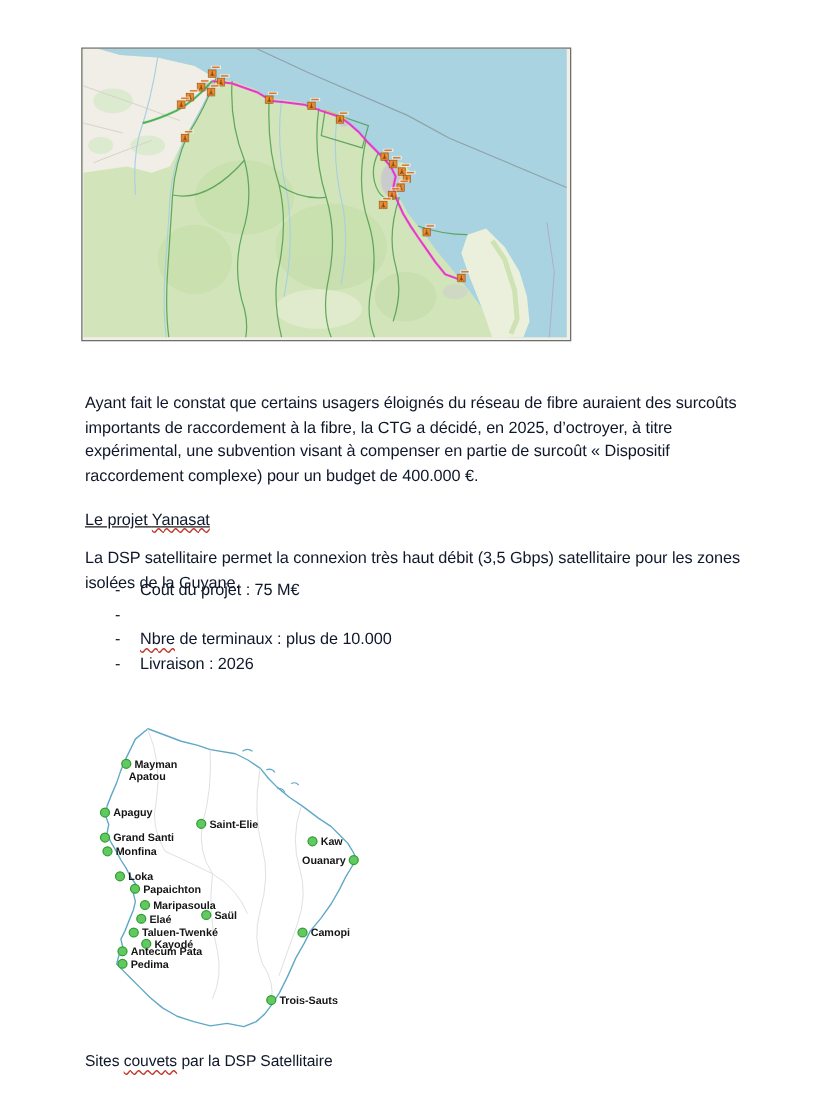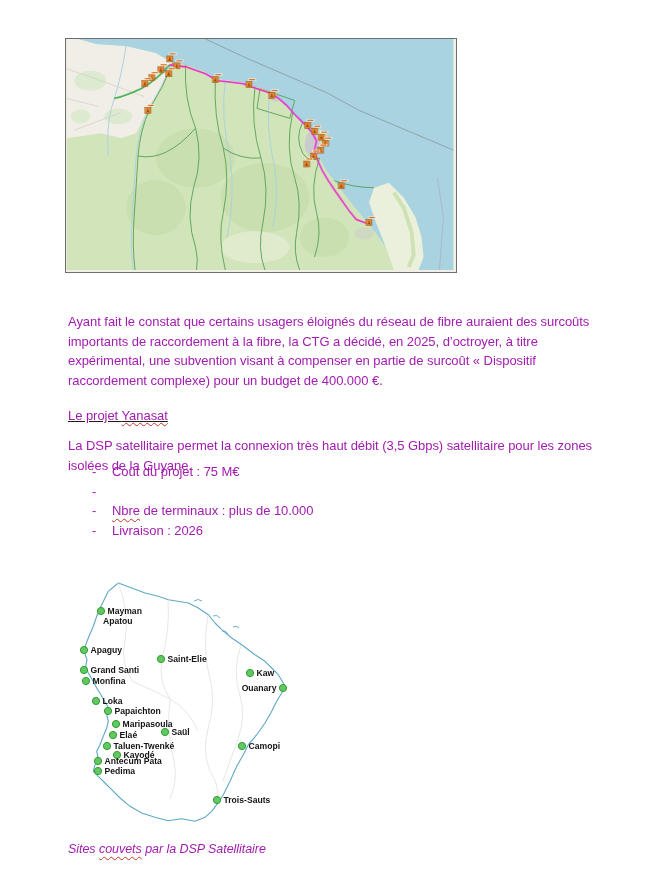--- a/index.html
+++ b/index.html
@@ -1,31 +1,31 @@
 <!DOCTYPE html>
 <html><head>
 <meta charset="utf-8">
 <style>
   html,body{margin:0;padding:0;background:#fff;}
   .page{position:relative;width:670px;height:890px;background:#ffffff;overflow:hidden;
-        font-family:"Liberation Sans",sans-serif;color:#a21caf;}
+        font-family:"Liberation Sans",sans-serif;color:#0f172a;}
   .figure{position:absolute;}
   .map1-frame{left:65px;top:38px;width:390px;height:233px;border:1px solid #6e6e6e;background:#f2efe9;}
   .map2-frame{left:70px;top:571px;width:250px;height:272px;}
   .textblock{position:absolute;left:68px;width:545px;font-size:13px;line-height:19.5px;letter-spacing:-0.05px;}
   .p1{top:299px;}
   .h1{top:393px;font-size:13px;}
   .h1 .u{text-decoration:underline;text-decoration-color:#1c1c1c;text-align:center;}
   .p2{top:423px;}
   .bullets{top:462px;}
   .bullet-row{display:flex;}
   .bullet-dash{width:20px;padding-left:24px;flex:none;}
   .sq{text-decoration:underline wavy #c0392b 1px;text-underline-offset:3px;}
   .sq2{text-decoration:underline wavy #c0392b 1px;text-underline-offset:2px;}
-  .caption{top:827px;font-style:italic;font-size:12.5px;}
+  .caption{top:827px;font-size:12.5px;}
   svg{display:block;}
   .site-label{font-family:"Liberation Sans",sans-serif;font-weight:bold;font-size:8.6px;fill:#141414;}
 </style>
 </head>
 <body>
 
 <div class="page">
 
   <div class="figure map1-frame">
     <svg viewBox="0 0 390 233" width="388" height="231">

